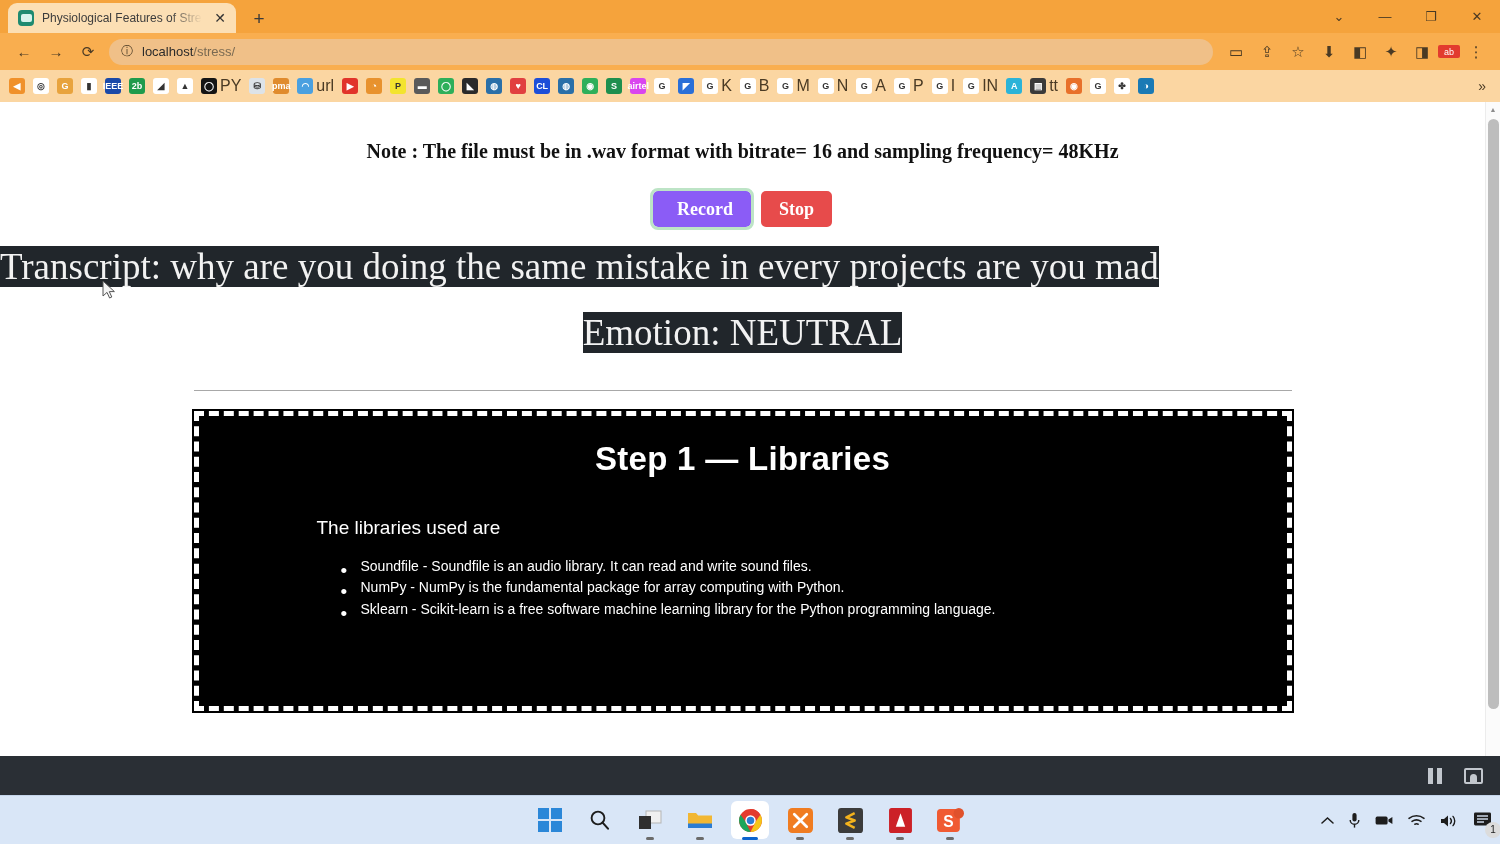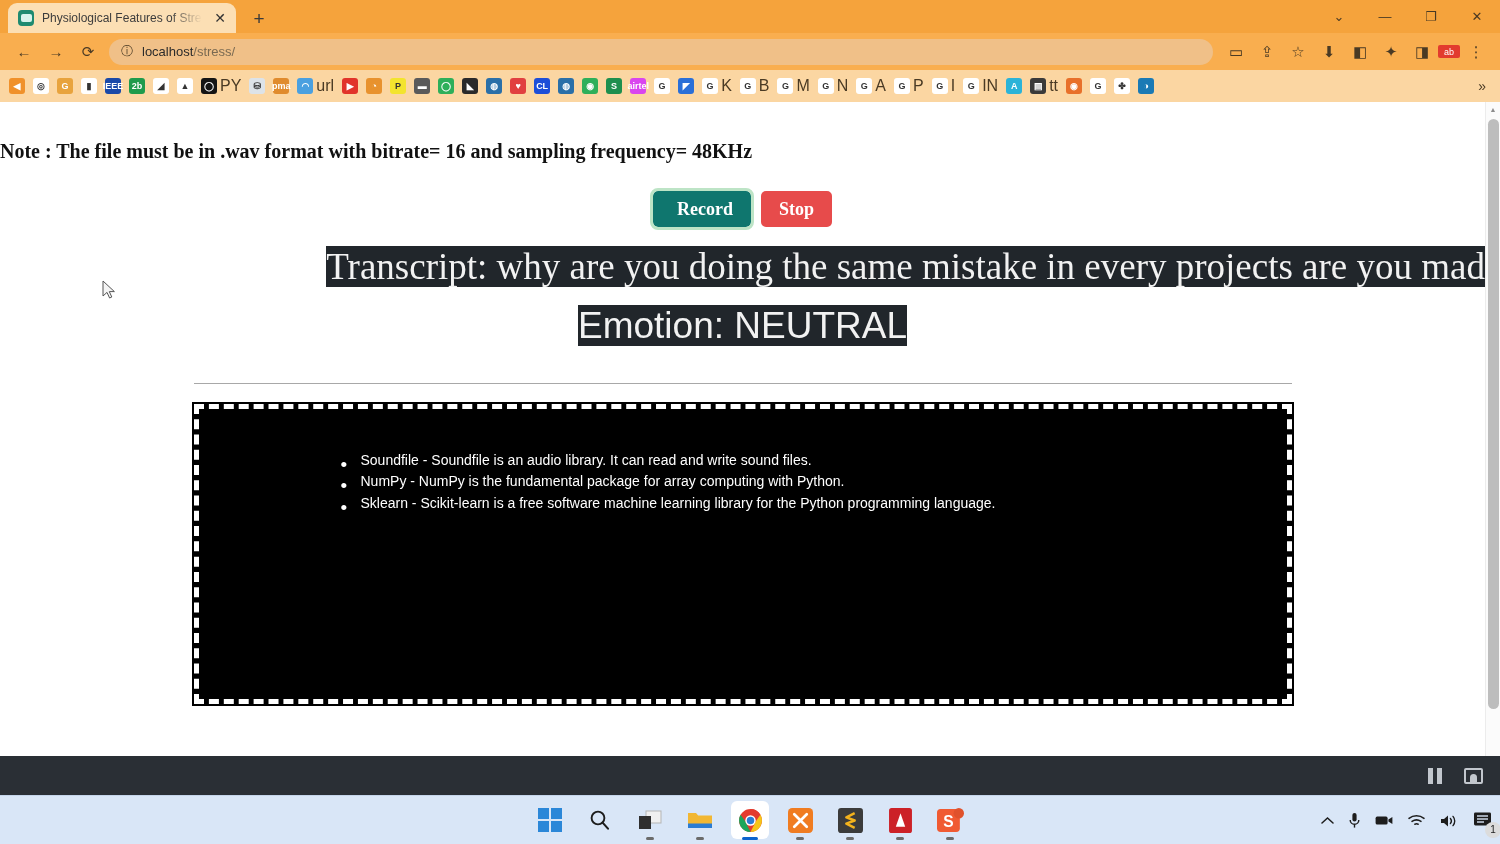--- a/index.html
+++ b/index.html
@@ -119,46 +119,46 @@
   .angry-emoji .eye.l { left:11px; }
   .angry-emoji .eye.r { right:11px; }
   .angry-emoji .mouth {
     position:absolute; bottom:9px; left:50%; transform:translateX(-50%);
     width:16px;height:8px;border:3px solid #e8f7ff;border-bottom:none;
     border-radius:9px 9px 0 0;
   }
 
   .note {
     font-family:"Liberation Serif", serif; font-weight:bold;
-    font-size:20px; text-align:left; color:#111; margin-top:12px;
+    font-size:20px; text-align:center; color:#111; margin-top:12px;
   }
 
   .btn-row { display:flex; justify-content:center; gap:10px; margin-top:28px; }
   .btn {
     font-family:"Liberation Serif", serif; font-weight:bold;
     font-size:18px; color:#fff; border:none; border-radius:5px;
     padding: 9px 18px; cursor:pointer; line-height:1;
   }
-  .btn-record { background:#0f766e; outline:3px solid #bde4c6;padding-left:24px; }
+  .btn-record { background:#8b5cf6; outline:3px solid #bde4c6;padding-left:24px; }
   .btn-stop { background:#e74b4b; }
 
   .transcript-wrap { margin-top: 16px; }
   .transcript {
     font-family:"Liberation Serif", serif;
-    font-size:37px; color:#f2f2f2; text-align:right;
+    font-size:37px; color:#f2f2f2; text-align:left;
     line-height:1.28;
   }
   .transcript span.hl {
     background:#21262b;
     box-decoration-break: clone;
     -webkit-box-decoration-break: clone;
   }
   .emotion {
-    font-family:Liberation Sans, sans-serif;
-    font-size:37px; text-align:center; margin-top:12px; line-height:1.28;
+    font-family:Liberation Serif, serif;
+    font-size:37px; text-align:center; margin-top:19px; line-height:1.28;
   }
   .emotion span.hl { background:#21262b; color:#f2f2f2; }
 
   hr.divider {
     border:none; border-top:1px solid #a8a8a8;
     width:1098px; margin: 33px auto 0 auto;
   }
 
   .step-box {
     width:1098px; margin: 20px auto 0 auto;
@@ -449,20 +449,22 @@
       </div>
 
       <div class="transcript-wrap">
         <div class="transcript"><span class="hl">Transcript: why are you doing the same mistake in every projects are you mad</span></div>
         <div class="emotion"><span class="hl">Emotion: NEUTRAL</span></div>
       </div>
 
       <hr class="divider">
 
       <div class="step-box">
+        <div class="step-title">Step 1 — Libraries</div>
+        <div class="step-sub">The libraries used are</div>
         <ul class="step-list" id="step-list">
             <li>Soundfile - Soundfile is an audio library. It can read and write sound files.</li>
             <li>NumPy - NumPy is the fundamental package for array computing with Python.</li>
             <li>Sklearn - Scikit-learn is a free software machine learning library for the Python programming language.</li>
           </ul>
       </div>
 
     </div>
 
     <div class="scrollbar">

